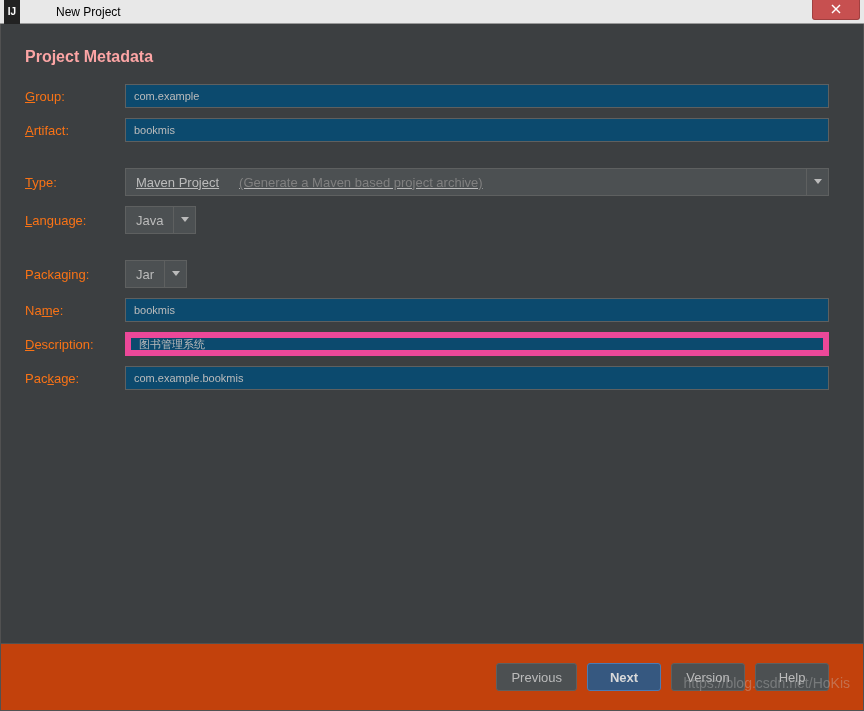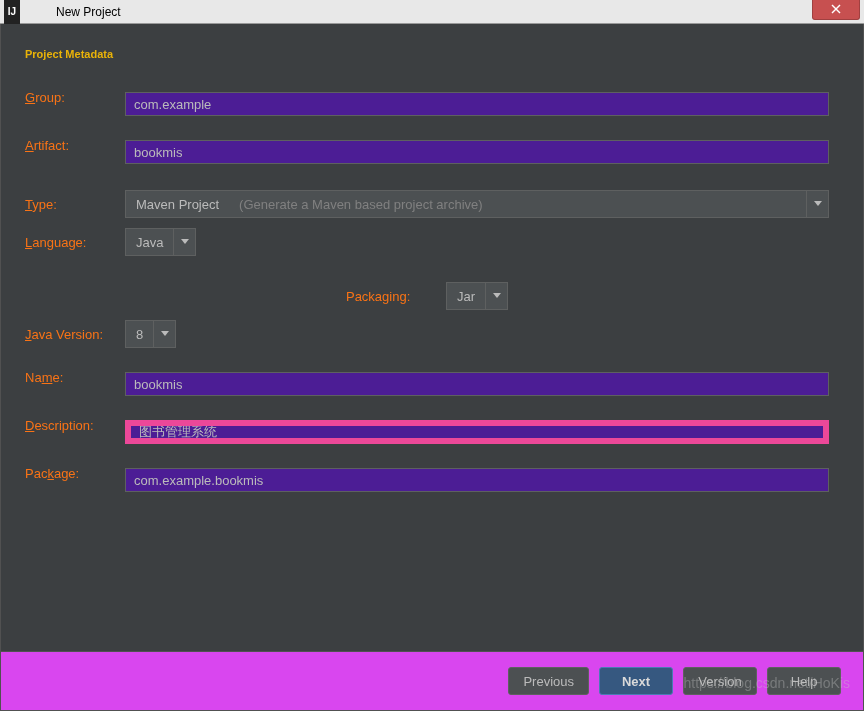--- a/index.html
+++ b/index.html
@@ -63,53 +63,51 @@
     }
     .close-btn svg { width: 10px; height: 10px; }
     .dialog-body {
       padding: 24px 34px 0 24px;
       height: calc(100% - 24px - 60px);
       background: #3c3f41;
       border-left: 1px solid #515151;
       border-right: 1px solid #515151;
     }
     .section-title {
-      color: #eab308;
-      font-size: 11px;
+      color: #fca5a5;
+      font-size: 16px;
       font-weight: bold;
       margin-bottom: 18px;
     }
     .form-row {
       display: flex;
       align-items: center;
       margin-bottom: 10px;
       min-height: 24px;
     }
     .form-row.spaced-top {
       margin-top: 26px;
-      justify-content: center;
     }
     .form-label {
       width: 100px;
       font-size: 13px;
       color: #f97316;
     }
     .form-label .mnemonic {
       text-decoration: underline;
     }
     .text-input {
       flex: 1;
       height: 24px;
-      background: #4c1d95;
+      background: #0c4a6e;
       border: 1px solid #5e6060;
       color: #bbbbbb;
-      font-size: 13px;
+      font-size: 11px;
       padding: 0 8px;
       outline: none;
-      margin-top: 14px;
     }
     .text-input.focused {
       border: 6px solid #ec4899;
     }
     .combo {
       display: flex;
       align-items: center;
     }
     .combo-main {
       height: 28px;
@@ -127,36 +125,36 @@
       height: 28px;
       background: #4c5052;
       border: 1px solid #5e6060;
       border-left: none;
       display: flex;
       align-items: center;
       justify-content: center;
     }
     .combo-arrow svg { width: 8px; height: 6px; fill: #bbbbbb; }
     .combo.full { width: calc(100% - 100px); }
-    .combo.full .combo-main { flex: 1; }
+    .combo.full .combo-main { flex: 1; text-decoration: underline; }
     .footer {
       position: absolute;
       bottom: 0;
       left: 0;
       right: 0;
-      height: 60px;
-      background: #d946ef;
+      height: 68px;
+      background: #c2410c;
       border-top: 1px solid #515151;
       border-left: 1px solid #515151;
       border-right: 1px solid #515151;
       border-bottom: 1px solid #515151;
       display: flex;
       align-items: center;
       justify-content: flex-end;
-      padding-right: 22px;
+      padding-right: 34px;
       gap: 10px;
     }
     .btn {
       height: 28px;
       min-width: 74px;
       background: #4c5052;
       border: 1px solid #5e6060;
       color: #bbbbbb;
       font-size: 13px;
       display: flex;
@@ -246,33 +244,20 @@
           <span class="primary">Jar</span>
         </div>
       <div class="combo-arrow">
         <svg viewBox="0 0 8 6">
             <path d="M0 0 L4 5 L8 0 Z"></path>
           </svg>
       </div>
     </div>
   </div>
 
-  <div class="form-row">
-    <div class="form-label"><span class="mnemonic">J</span>ava Version:</div>
-    <div class="combo">
-      <div class="combo-main" style="min-width:28px;">
-          <span class="primary">8</span>
-        </div>
-      <div class="combo-arrow">
-        <svg viewBox="0 0 8 6">
-            <path d="M0 0 L4 5 L8 0 Z"></path>
-          </svg>
-      </div>
-    </div>
-  </div>
 
 
   <div class="form-row">
     <div class="form-label">Na<span class="mnemonic">m</span>e:</div>
     <input class="text-input" value="bookmis" style="">
   </div>
 
   <div class="form-row">
     <div class="form-label"><span class="mnemonic">D</span>escription:</div>
     <input class="text-input focused" value="图书管理系统" style="">

